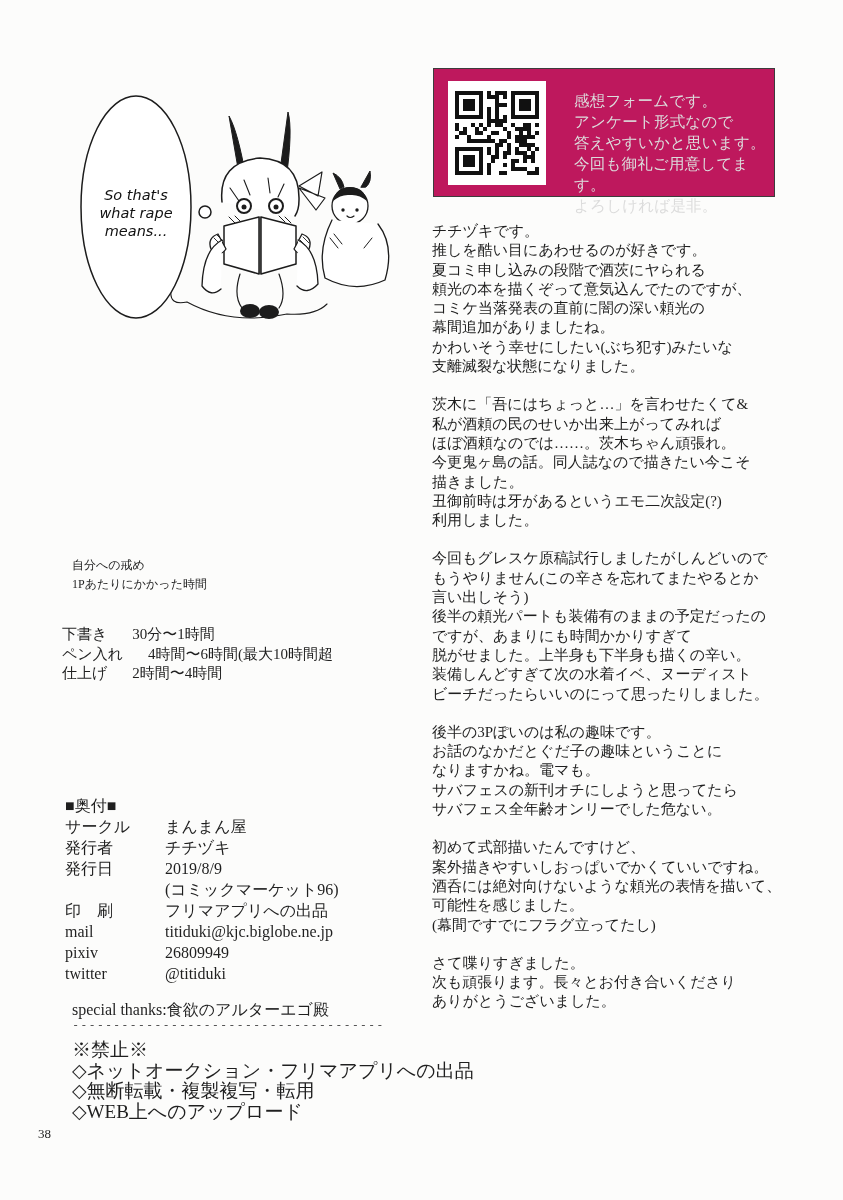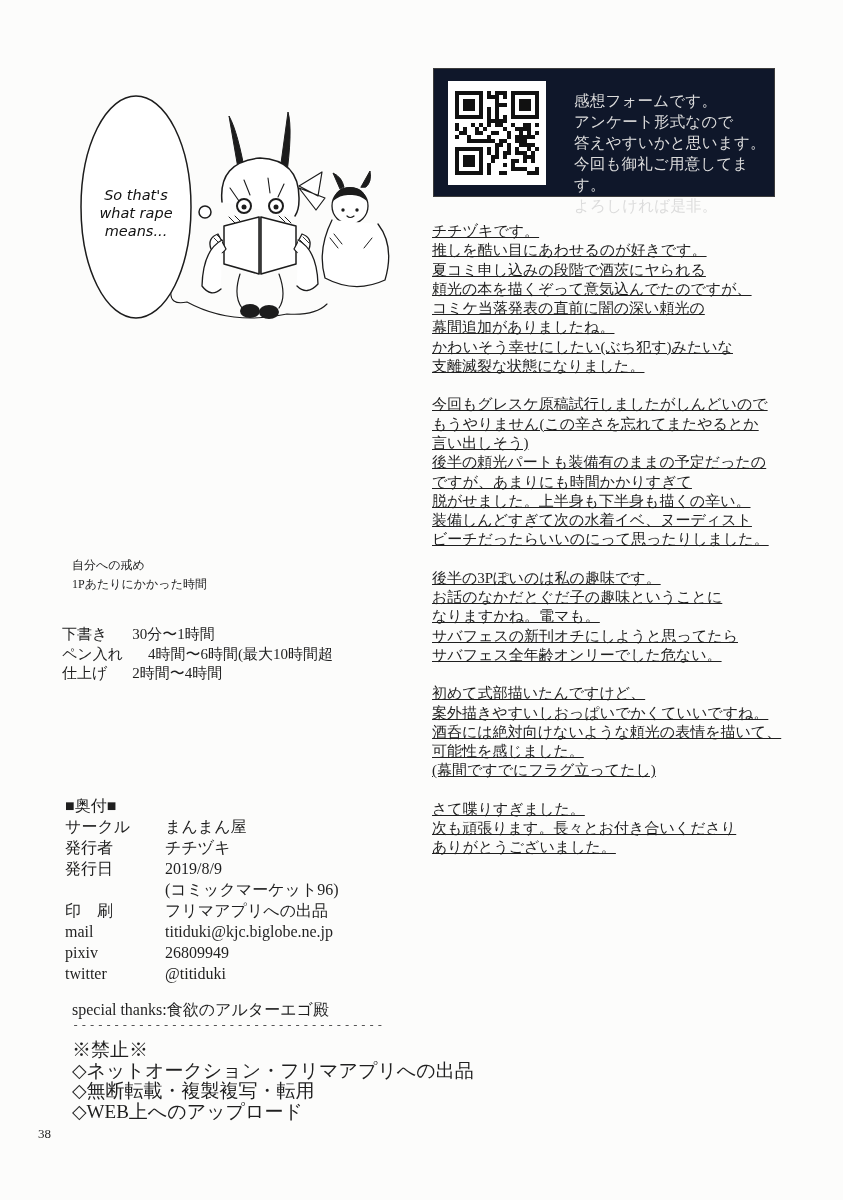--- a/index.html
+++ b/index.html
@@ -4,37 +4,37 @@
 <style>
   html,body{margin:0;padding:0;background:#e9e9e9;}
   .page{
     position:relative;width:843px;height:1200px;margin:0 auto;
     background:#fcfcfb;overflow:hidden;
     font-family:"Liberation Serif","DejaVu Serif",serif;color:#1f1f1f;
   }
   
   .feedback-box{
     position:absolute;left:433px;top:68px;width:342px;height:129px;
-    background:#0f172a;box-shadow:0 0 0 1px #3c3c3c inset;
+    background:#be185d;box-shadow:0 0 0 1px #3c3c3c inset;
   }
   .qr-panel{
     position:absolute;left:15px;top:13px;width:98px;height:104px;
     background:#fff;display:flex;align-items:center;justify-content:center;
   }
   .qr-panel svg{width:84px;height:84px;shape-rendering:crispEdges;}
   .feedback-text{
     position:absolute;left:141px;top:22px;width:195px;
     font-size:15.5px;line-height:21px;color:#dcdcdc;white-space:pre-line;
     letter-spacing:.2px;
   }
   
   .illustration{position:absolute;left:72px;top:88px;width:330px;height:250px;}
   
   .afterword{position:absolute;left:432px;top:222px;width:400px;
-    font-size:15px;line-height:19.3px;text-decoration:underline;}
+    font-size:15px;line-height:19.3px;}
   .afterword p{margin:0 0 19px;white-space:pre-line;}
   
   .time-heading{position:absolute;left:72px;top:556px;font-size:12px;
     line-height:19px;white-space:pre-line;}
   .time-rows{position:absolute;left:62px;top:625px;font-size:15px;line-height:19.5px;}
   .time-row{display:flex;column-gap:25px;}
   
   .colophon{position:absolute;left:65px;top:795px;font-size:16px;line-height:21px;}
   .colophon-title{margin:0 0 0;}
   .c-row{display:flex;}
@@ -247,20 +247,27 @@
 
   <div class="afterword">
     <p>チチヅキです。
 推しを酷い目にあわせるのが好きです。
 夏コミ申し込みの段階で酒茨にヤられる
 頼光の本を描くぞって意気込んでたのですが、
 コミケ当落発表の直前に闇の深い頼光の
 幕間追加がありましたね。
 かわいそう幸せにしたい(ぶち犯す)みたいな
 支離滅裂な状態になりました。</p>
+    <p>茨木に「吾にはちょっと…」を言わせたくて&amp;
+私が酒頼の民のせいか出来上がってみれば
+ほぼ酒頼なのでは……。茨木ちゃん頑張れ。
+今更鬼ヶ島の話。同人誌なので描きたい今こそ
+描きました。
+丑御前時は牙があるというエモ二次設定(?)
+利用しました。</p>
     <p>今回もグレスケ原稿試行しましたがしんどいので
 もうやりません(この辛さを忘れてまたやるとか
 言い出しそう)
 後半の頼光パートも装備有のままの予定だったの
 ですが、あまりにも時間かかりすぎて
 脱がせました。上半身も下半身も描くの辛い。
 装備しんどすぎて次の水着イベ、ヌーディスト
 ビーチだったらいいのにって思ったりしました。</p>
     <p>後半の3Pぽいのは私の趣味です。
 お話のなかだとぐだ子の趣味ということに

